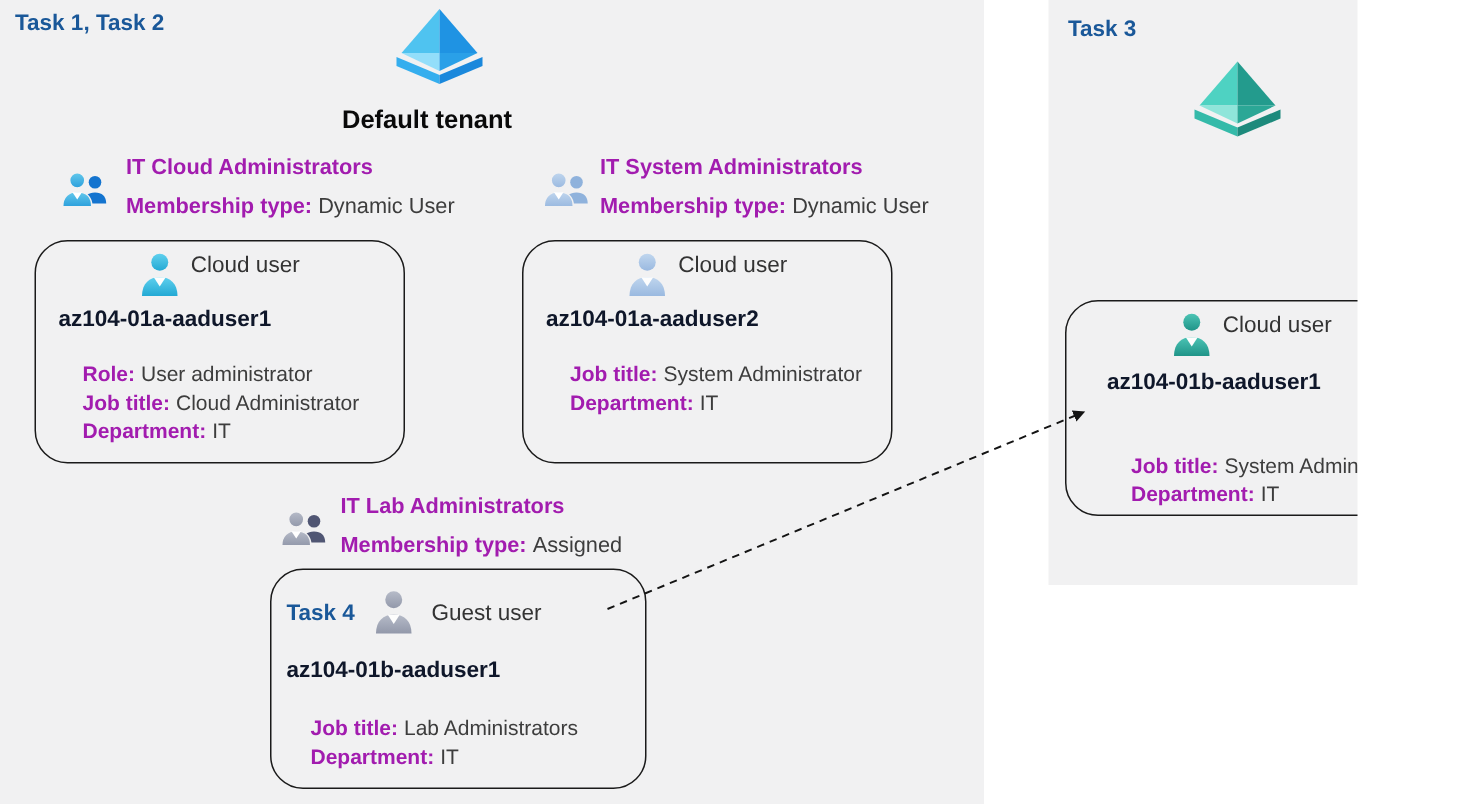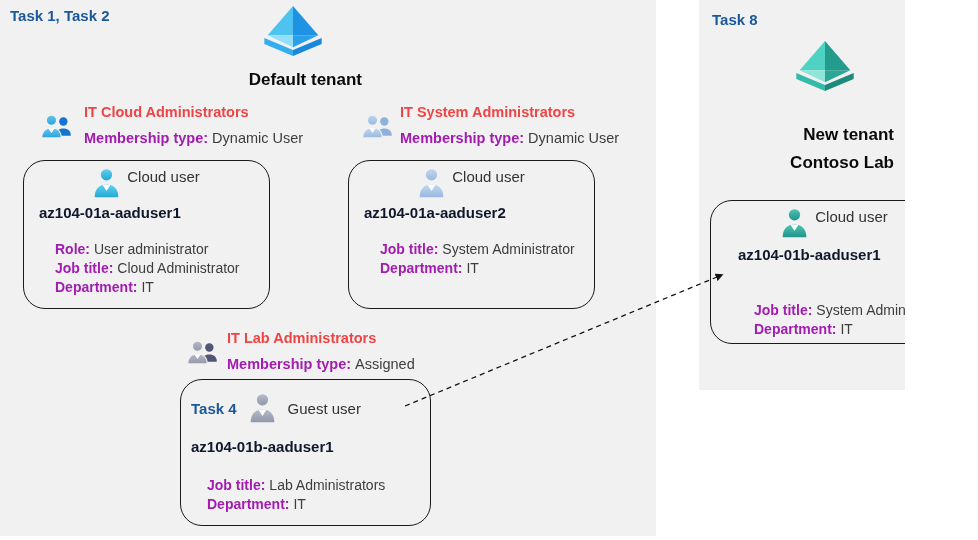--- a/index.html
+++ b/index.html
@@ -7,25 +7,25 @@
     position:relative;width:905px;height:540px;background:#ffffff;
     font-family:"Liberation Sans",sans-serif;overflow:hidden;color:#0d0d0d;
   }
   .panel{position:absolute;background:#f1f1f2;}
   .panel-left{left:0;top:0;width:656px;height:536px;}
   .panel-right{left:699px;top:0;width:275px;height:390px;}
 
   .task-label{position:absolute;font-size:15px;font-weight:bold;color:#1a5899;white-space:nowrap;}
 
   .tenant-icon{position:absolute;}
-  .tenant-title{position:absolute;font-size:17px;font-weight:bold;color:#0a0a0a;text-align:right;line-height:28px;}
+  .tenant-title{position:absolute;font-size:17px;font-weight:bold;color:#0a0a0a;text-align:left;line-height:28px;}
 
   .group-icon{position:absolute;}
   .group-text{position:absolute;white-space:nowrap;}
-  .group-title{font-size:14.5px;font-weight:bold;line-height:17px;margin-bottom:9px;color:#ef4444;}
+  .group-title{font-size:14.5px;font-weight:bold;line-height:17px;margin-bottom:9px;color:#a21caf;}
   .group-sub{font-size:14.5px;color:#3d3d3d;}
   .lbl{font-weight:bold;color:#a21caf;}
   .val{margin-left:4px;}
 
   .card{position:absolute;border:1.5px solid #1a1a1a;border-radius:22px;background:transparent;}
   .card .head{position:absolute;left:0;right:0;top:7px;display:flex;justify-content:center;align-items:flex-start;gap:7px;}
   .card .head-left{position:absolute;left:10px;top:13px;display:flex;align-items:center;gap:12px;}
   .type-label{font-size:15px;color:#333333;white-space:nowrap;}
   .card .name{position:absolute;font-size:15px;font-weight:bold;color:#0f172a;white-space:nowrap;}
   .card .attrs{position:absolute;font-size:14px;line-height:19px;color:#3d3d3d;white-space:nowrap;margin-left:16px;}
@@ -157,34 +157,30 @@
       </svg>
       <span class="type-label">Guest user</span>
     </div>
     <div class="name" style="left:10px;top:58px">az104-01b-aaduser1</div>
     <div class="attrs" style="left:10px;top:96px">
       <div><span class="lbl">Job title:</span><span class="val">Lab Administrators</span></div>
       <div><span class="lbl">Department:</span><span class="val">IT</span></div>
     </div>
   </div>
 
-  <div class="task-label" style="left:712px;top:11px">Task 8</div>
+  <div class="task-label" style="left:712px;top:11px">Task 3</div>
 
   <svg class="tenant-icon" style="left:793px;top:39px" width="64" height="56" viewBox="0 0 96 82">
     <polygon points="48,2 10,46 48,46" fill="#4ed2c2"></polygon>
     <polygon points="48,2 86,46 48,46" fill="#239b8d"></polygon>
     <polygon points="10,46 48,64 48,46" fill="#8fe5da"></polygon>
     <polygon points="86,46 48,64 48,46" fill="#2ba796"></polygon>
     <polygon points="5,50 48,68 48,77 5,59" fill="#35baa9"></polygon>
     <polygon points="91,50 48,68 48,77 91,59" fill="#1d8a7c"></polygon>
   </svg>
-  <div class="tenant-title" style="left:760px;top:121px;width:134px">
-    <div>New tenant</div>
-    <div>Contoso Lab</div>
-  </div>
 
   <div class="card" style="left:710px;top:200px;width:247px;height:142px">
     <div class="head">
       <svg width="27" height="31" viewBox="0 0 24 28">
         <circle cx="12" cy="6.2" r="5.1" fill="url(#gteal)"></circle>
         <path d="M1.3 26.5 C1.3 19 5.7 15 12 15 C18.3 15 22.7 19 22.7 26.5 Z" fill="url(#gteal)"></path>
         <path d="M8.4 15.2 L15.6 15.2 L12 20.8 Z" fill="#fdfdfd"></path>
       </svg>
       <span class="type-label">Cloud user</span>
     </div>

